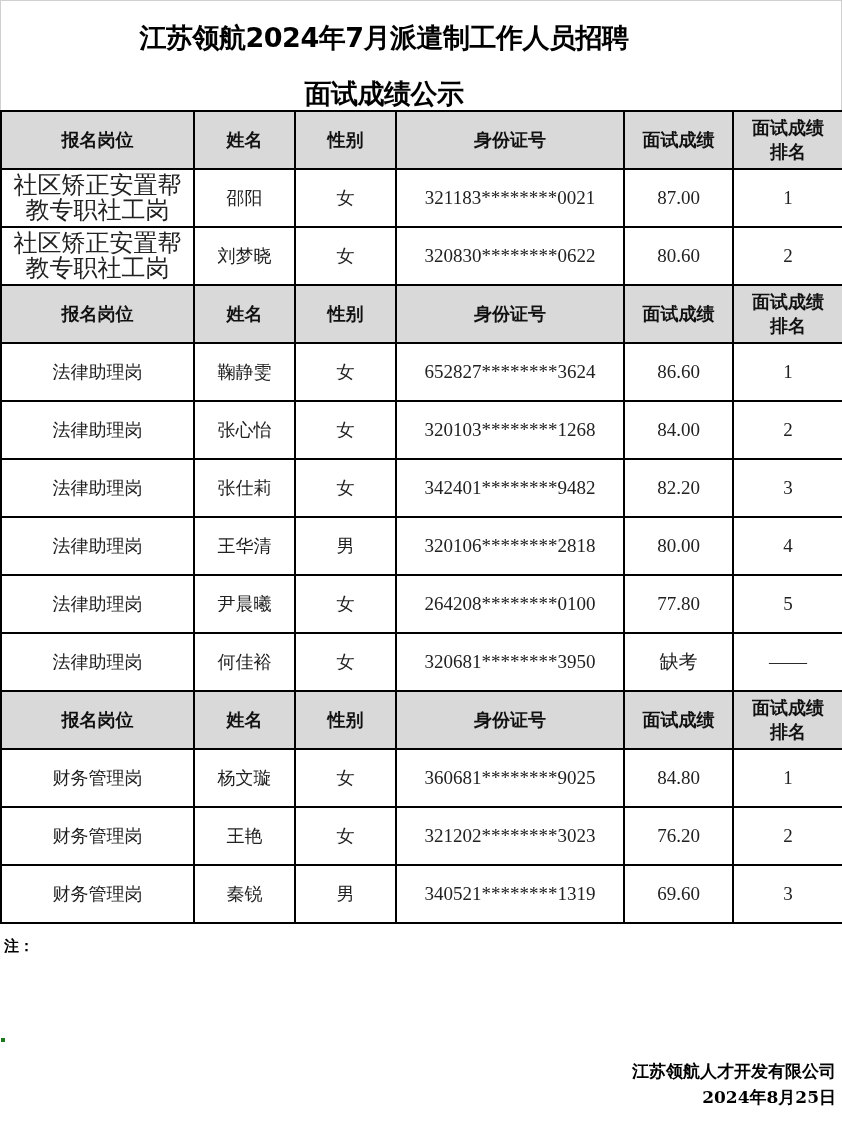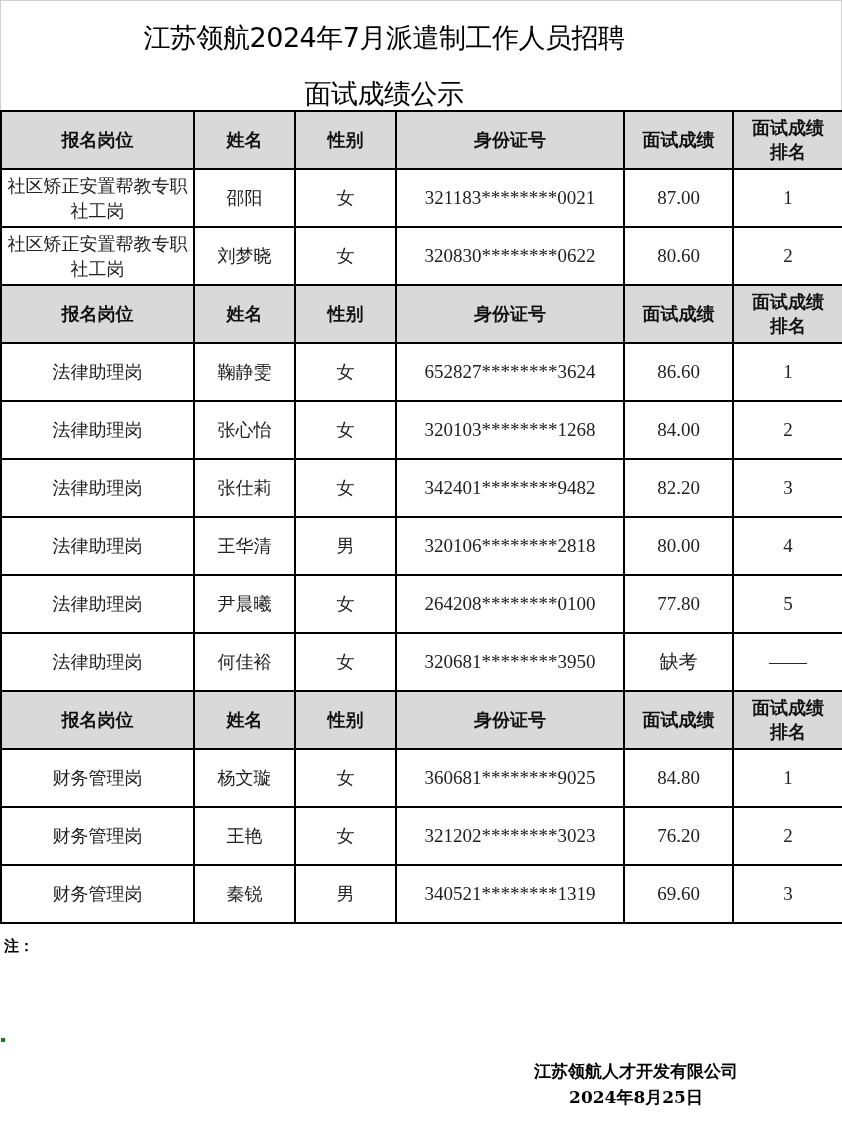--- a/index.html
+++ b/index.html
@@ -1,30 +1,30 @@
 <!DOCTYPE html>
 <html><head>
   <meta charset="utf-8">
   <style>
     * { box-sizing: border-box; margin: 0; padding: 0; }
     html, body { width: 842px; height: 1129px; background: #ffffff; overflow: hidden; }
     body { position: relative; font-family: "DejaVu Serif", "Liberation Serif", serif; color: #000; }
     .page-frame { position: absolute; left: 0; top: 0; width: 842px; height: 110px; border-left: 1px solid #d0d0d0; border-right: 1px solid #d0d0d0; border-top: 1px solid #d0d0d0; }
-    .title { position: absolute; left: 0; width: 768px; text-align: center; font-family: "DejaVu Sans", "Liberation Sans", sans-serif; font-weight: normal; font-size: 27px; letter-spacing: -0.5px; }
+    .title { position: absolute; left: 0; width: 768px; text-align: center; font-family: "DejaVu Sans", "Liberation Sans", sans-serif; font-weight: bold; font-size: 27px; letter-spacing: -0.5px; }
     .title.l1 { top: 20px; }
     .title.l2 { top: 76px; }
     table.scores { position: absolute; left: 0; top: 110px; width: 842px; border-collapse: collapse; table-layout: fixed; }
     table.scores td { border: 2px solid #000; text-align: center; vertical-align: middle; font-size: 18px; line-height: 26px; height: 58px; padding: 0 2px; color: #222; }
     table.scores tr.hdr td { background: #d9d9d9; font-weight: bold; color: #111; font-family: "DejaVu Serif", "Liberation Serif", serif; }
     table.scores td.id, table.scores td.score, table.scores td.rank { font-family: "Liberation Serif", "DejaVu Serif", serif; font-size: 19px; }
-    table.scores td.post-wrap { font-size: 18px; line-height: 25px; }
+    table.scores td.post-wrap { font-size: 24px; line-height: 25px; }
     .notes { position: absolute; left: 4px; top: 934px; width: 834px; font-size: 15px; line-height: 25px; font-weight: bold; font-family: "DejaVu Serif", "Liberation Serif", serif; }
     .notes div { white-space: normal; }
     .mark { position: absolute; left: 1px; top: 1038px; width: 4px; height: 4px; background: #1a7a1a; }
-    .sign { position: absolute; right: 6px; width: 400px; text-align: center; font-size: 17px; font-weight: bold; font-family: "DejaVu Serif", "Liberation Serif", serif; }
+    .sign { position: absolute; right: 6px; width: 400px; text-align: right; font-size: 17px; font-weight: bold; font-family: "DejaVu Serif", "Liberation Serif", serif; }
     .sign.org { top: 1060px; }
     .sign.date { top: 1086px; }
   </style>
 </head>
 <body>
 
 <div class="page-frame"></div>
 <div class="title l1">江苏领航2024年7月派遣制工作人员招聘</div>
 <div class="title l2">面试成绩公示</div>
 

